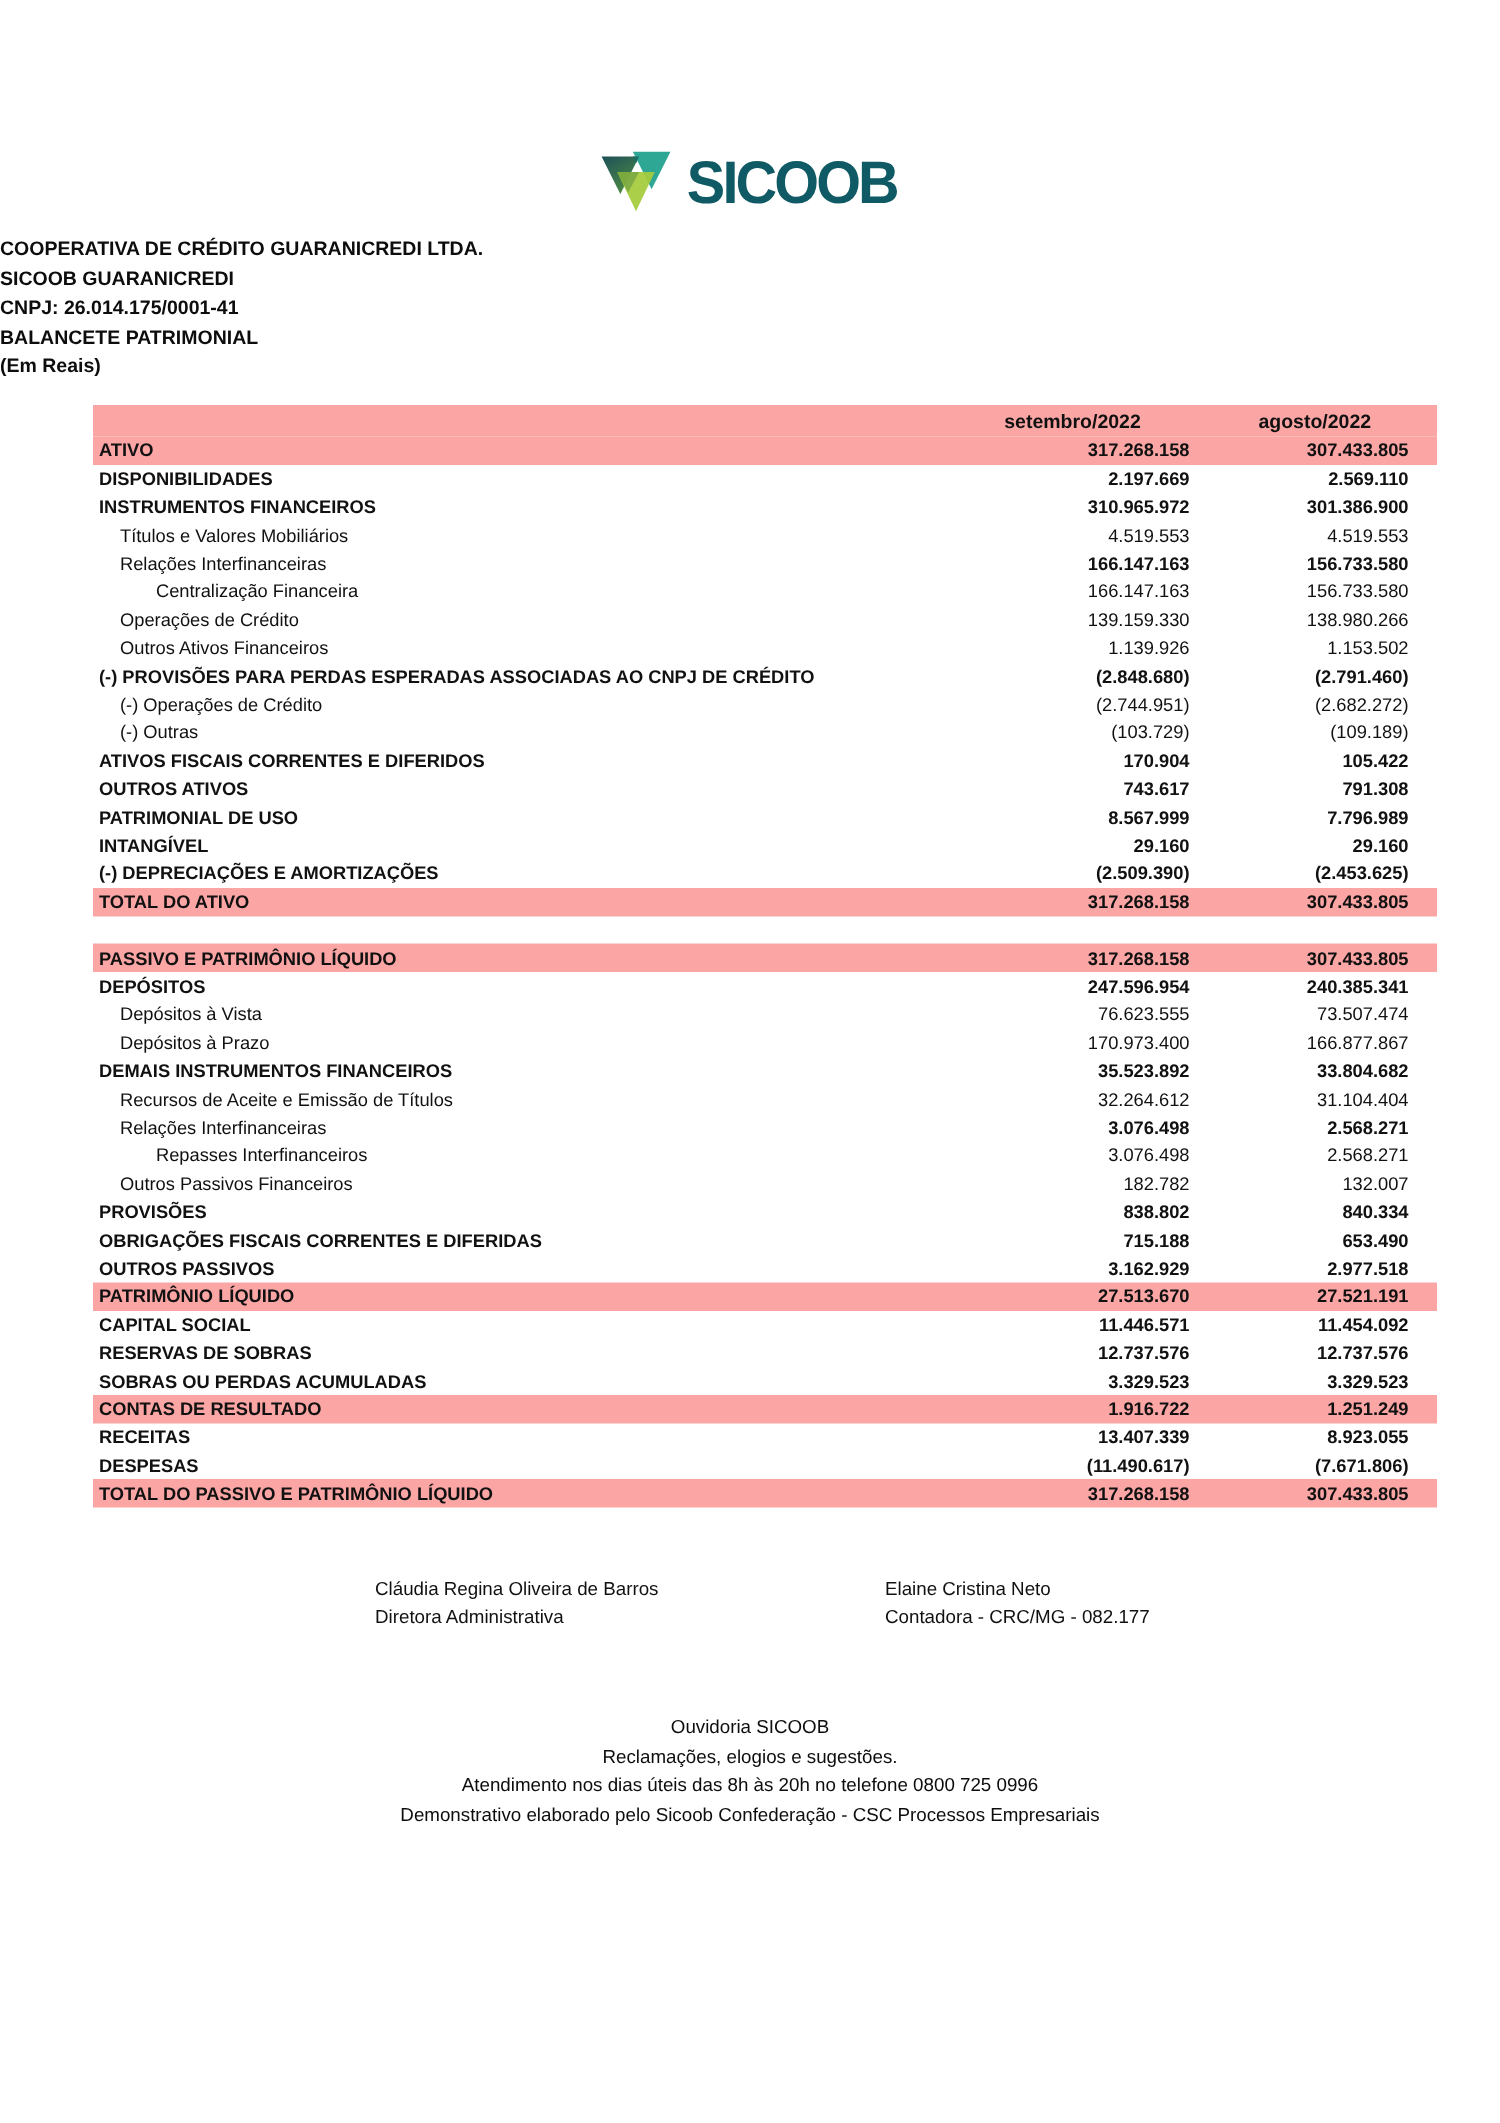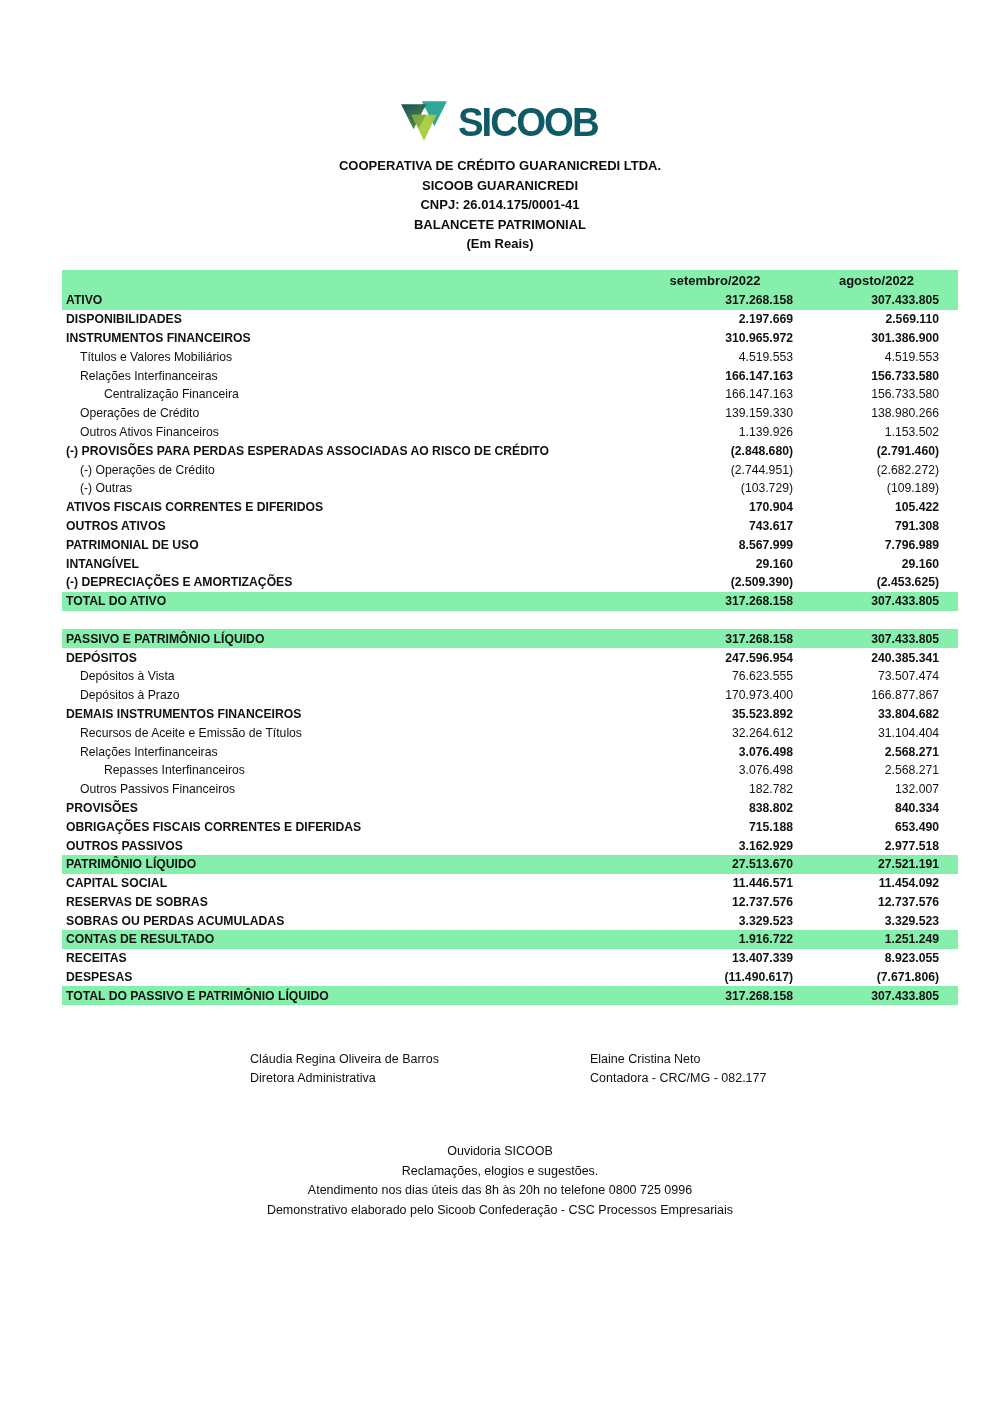--- a/index.html
+++ b/index.html
@@ -17,29 +17,29 @@
   }
   .logo-mark { width:48px; height:44px; display:block; }
   .wordmark {
     font-size:40px; font-weight:700; color:#0F5A64;
     letter-spacing:-2px; line-height:1; transform:scaleX(.96);
   }
 
   
   .title-block {
     position:absolute; top:156px; left:0; width:100%;
-    text-align:center; font-weight:700; font-size:13px; line-height:19.5px;
+    font-weight:700; font-size:13px; line-height:19.5px;
     color:#0d0d0d;
   }
 
   
   .btable { position:absolute; top:270px; left:62px; width:896px; font-size:12.2px; }
   .trow { display:flex; align-items:center; height:18.8px; }
   .trow.header { height:21px; font-size:13px; font-weight:700; }
-  .shaded { background:#86efac; }
+  .shaded { background:#fca5a5; }
   .trow.blank { background:transparent; }
   .cell { white-space:nowrap; overflow:visible; }
   .cell.label { flex:1 1 auto; padding-left:4px; }
   .cell.label.ind1 { padding-left:18px; }
   .cell.label.ind2 { padding-left:42px; }
   .cell.val  { flex:0 0 160px; text-align:right; padding-right:2px; }
   .cell.val.last { flex:0 0 163px; padding-right:19px; }
   .cell.hcol { flex:0 0 160px; text-align:center; }
   .cell.hcol.last { flex:0 0 163px; }
   .b { font-weight:700; }
@@ -127,21 +127,21 @@
           <div class="cell label ind1">Operações de Crédito</div>
           <div class="cell val">139.159.330</div>
           <div class="cell val last">138.980.266</div>
         </div>
         <div class="trow">
           <div class="cell label ind1">Outros Ativos Financeiros</div>
           <div class="cell val">1.139.926</div>
           <div class="cell val last">1.153.502</div>
         </div>
         <div class="trow">
-          <div class="cell label ind0 b">(-) PROVISÕES PARA PERDAS ESPERADAS ASSOCIADAS AO RISCO DE CRÉDITO</div>
+          <div class="cell label ind0 b">(-) PROVISÕES PARA PERDAS ESPERADAS ASSOCIADAS AO CNPJ DE CRÉDITO</div>
           <div class="cell val b">(2.848.680)</div>
           <div class="cell val last b">(2.791.460)</div>
         </div>
         <div class="trow">
           <div class="cell label ind1">(-) Operações de Crédito</div>
           <div class="cell val">(2.744.951)</div>
           <div class="cell val last">(2.682.272)</div>
         </div>
         <div class="trow">
           <div class="cell label ind1">(-) Outras</div>

